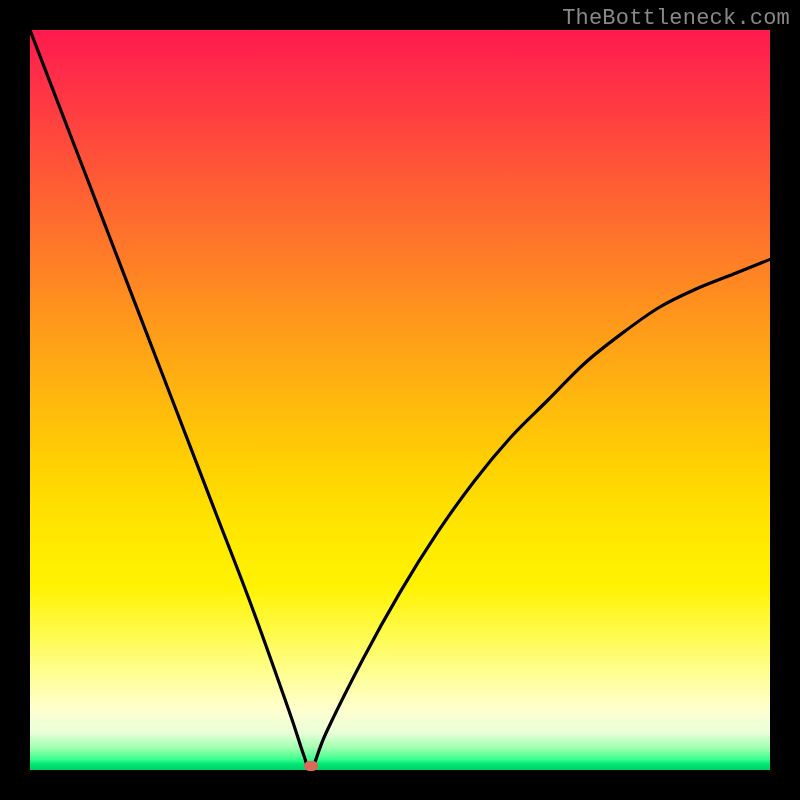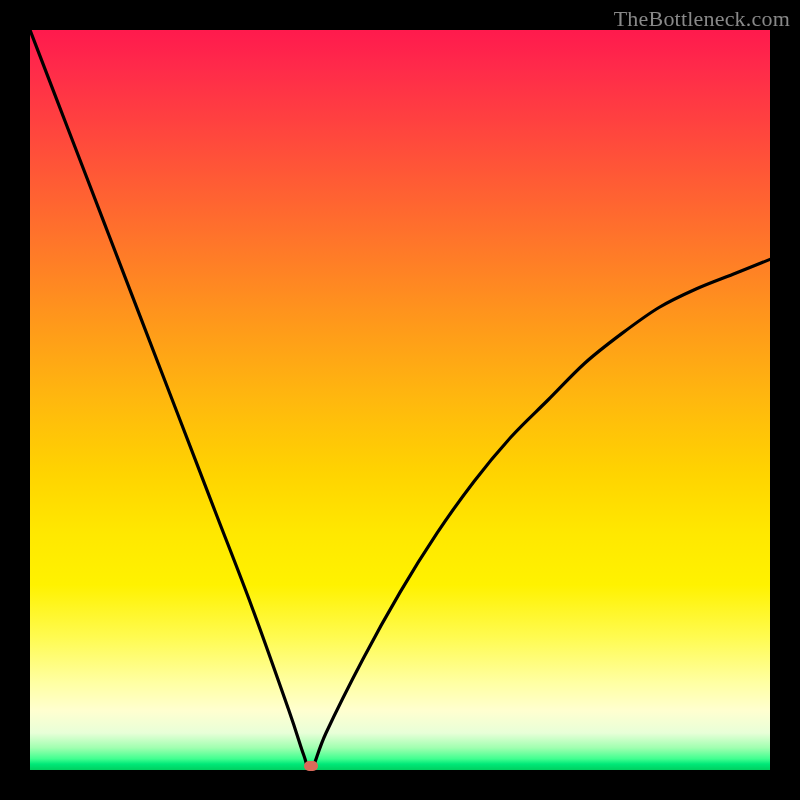--- a/index.html
+++ b/index.html
@@ -34,21 +34,21 @@
       #a0ffb0 97%,
       #40ff90 98.5%,
       #00e878 99.2%,
       #00d060 100%
     );
   }
   .watermark {
     position: absolute;
     top: 6px;
     right: 10px;
-    font-family: Liberation Serif, serif;
+    font-family: Liberation Mono, monospace;
     font-size: 22px;
     color: #888888;
     letter-spacing: 0.2px;
   }
   svg.curve {
     position: absolute;
     left: 0; top: 0;
     width: 740px; height: 740px;
     pointer-events: none;
   }

